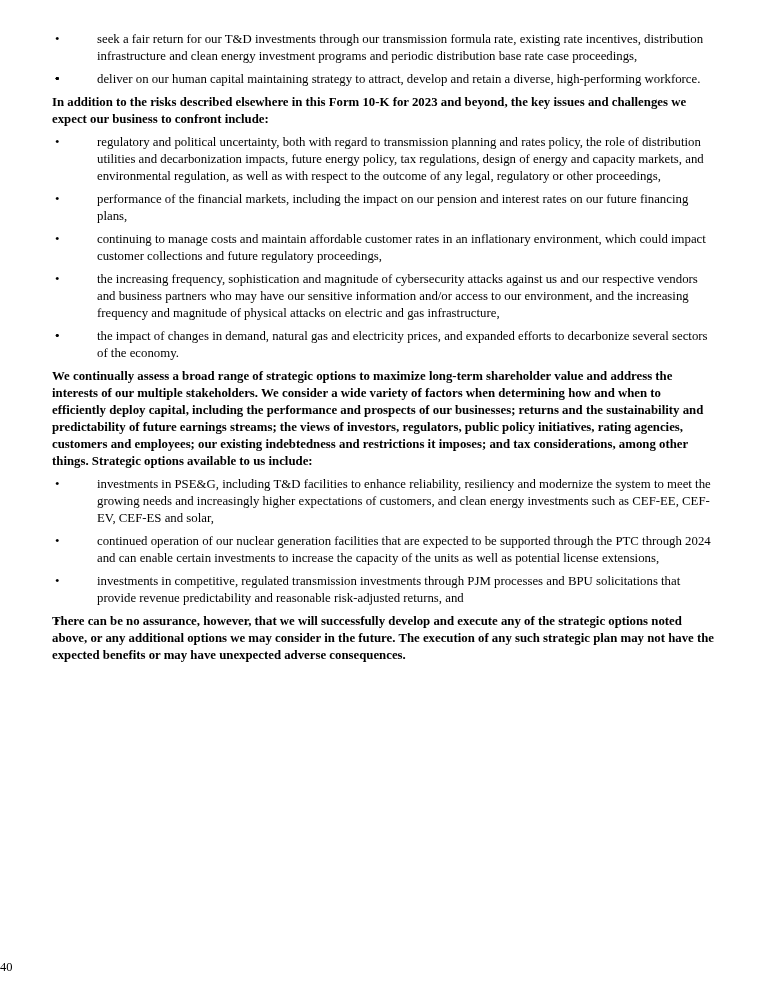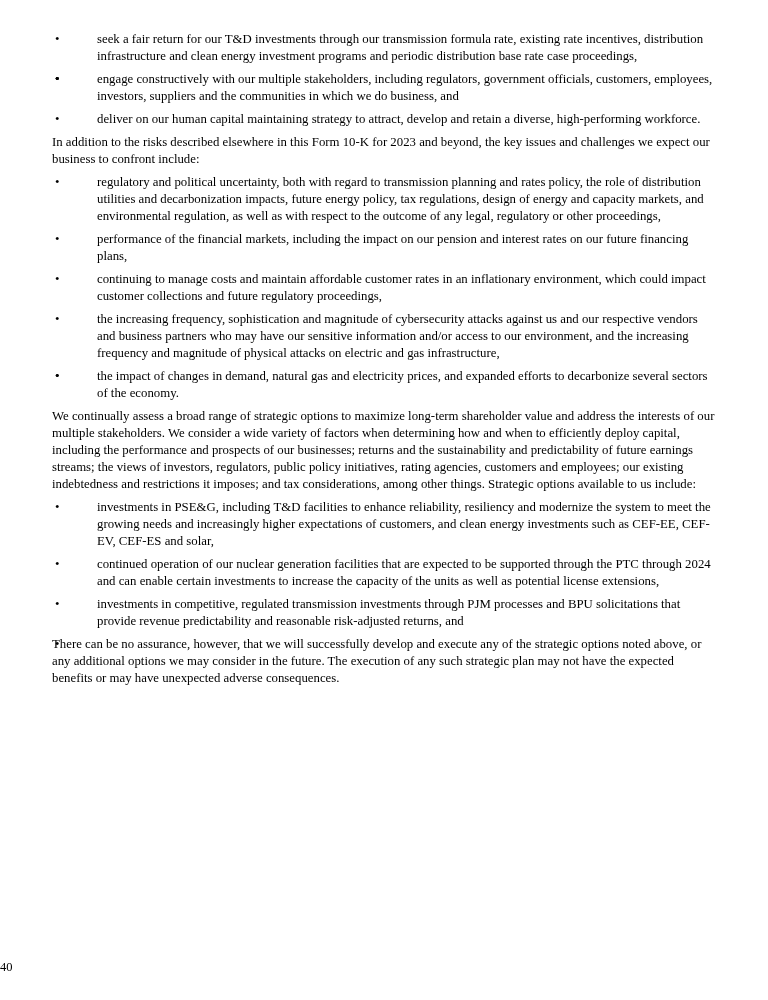--- a/index.html
+++ b/index.html
@@ -31,21 +31,21 @@
   .bullet {
     position: relative;
     padding-left: 45px;
   }
   .bullet .marker {
     position: absolute;
     left: 3px;
     top: 0;
     font-size: 12.8px;
   }
-  .para { padding-left: 0; }
+  .para { padding-left: 0; font-weight: bold; }
   .footer {
     position: absolute;
     left: 0;
     top: 960px;
     width: 768px;
     font-size: 12.5px;
     font-family: "Liberation Serif", serif;
     color: #000000;
   }
 </style>
@@ -67,21 +67,20 @@
     <div class="block bullet">
       <span class="marker">•</span>
     </div>
 
     <div class="block bullet">
       <span class="marker">•</span>
     </div>
 
     <div class="block bullet">
       <span class="marker">•</span>
-      <span class="text">engage constructively with our multiple stakeholders, including regulators, government officials, customers, employees, investors, suppliers and the communities in which we do business, and</span>
     </div>
 
     <div class="block bullet">
       <span class="marker">•</span>
       <span class="text">deliver on our human capital maintaining strategy to attract, develop and retain a diverse, high-performing workforce.</span>
     </div>
 
     <div class="block para">
       <span class="text">In addition to the risks described elsewhere in this Form 10-K for 2023 and beyond, the key issues and challenges we expect our business to confront include:</span>
     </div>

